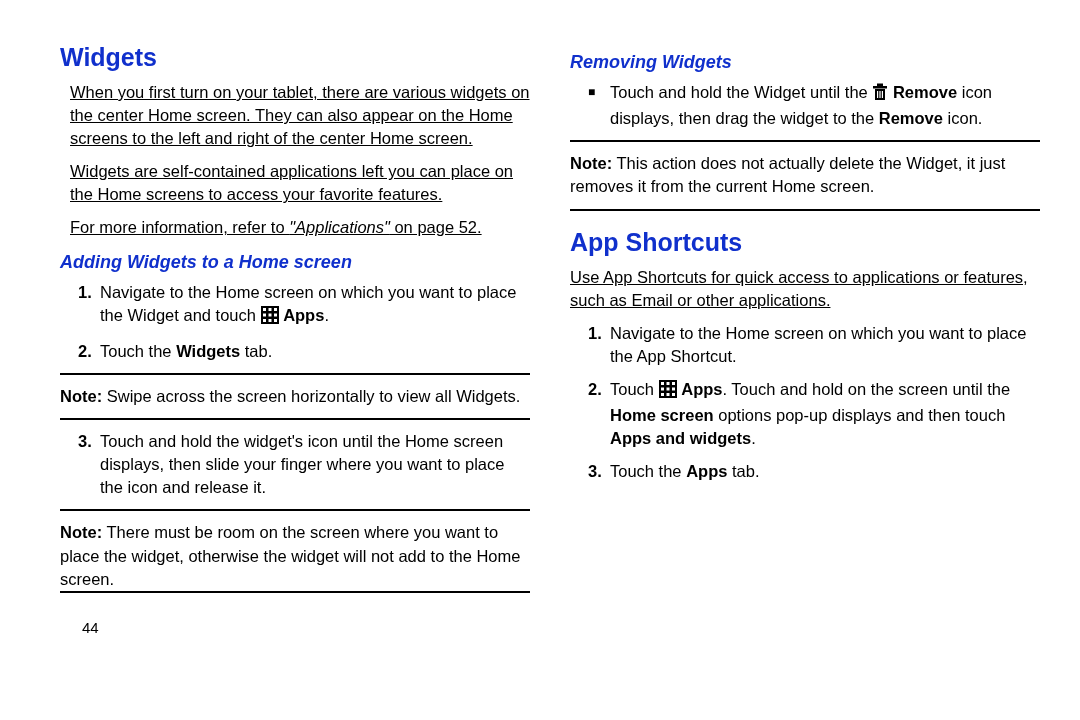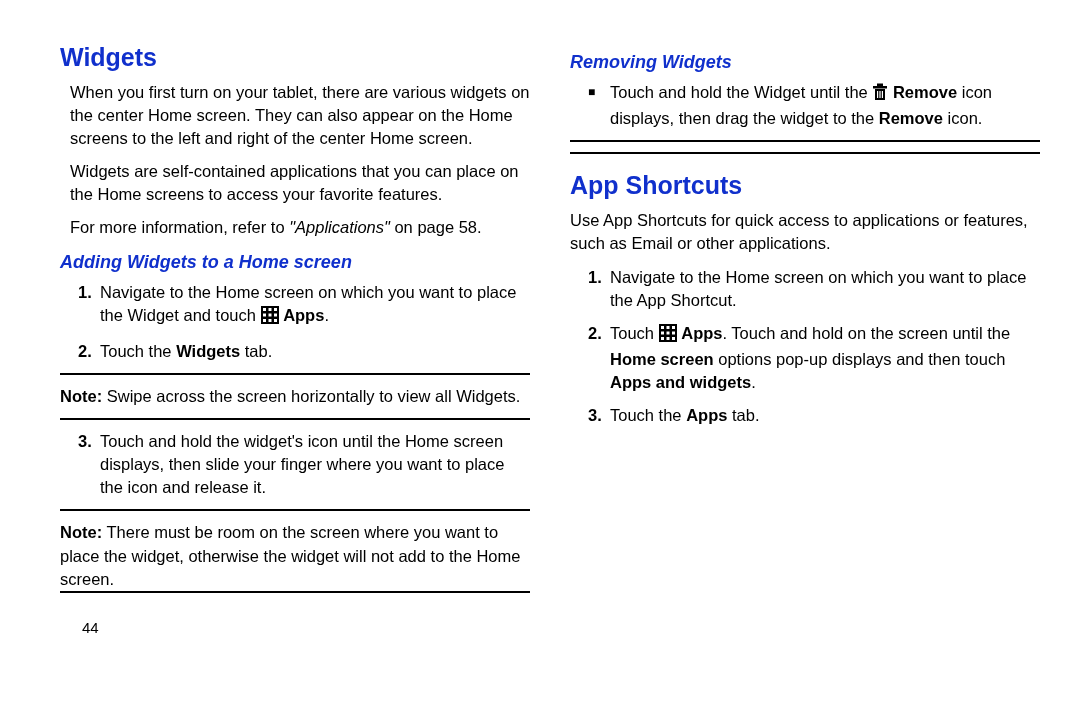--- a/index.html
+++ b/index.html
@@ -36,20 +36,21 @@
   h2 {
     font-family: Arial, Helvetica, sans-serif;
     font-weight: 700;
     font-style: italic;
     color: #1030cc;
     font-size: 18px;
     margin: 10px 0 6px 0;
   }
   p {
     margin: 0 0 10px 10px;
+    text-decoration: underline;
   }
   .ol-item {
     margin: 0 0 10px 40px;
     position: relative;
   }
   .ol-item .num {
     position: absolute;
     left: -22px;
     font-weight: bold;
   }
@@ -91,23 +92,23 @@
   i { font-style: italic; }
 </style>
 </head>
 <body>
 
 <div class="page">
 
   <div class="col">
     <h1>Widgets</h1>
     <p>When you first turn on your tablet, there are various widgets on the center Home screen. They can also appear on the Home screens to the left and right of the center Home screen.</p>
-    <p>Widgets are self-contained applications that you can place on the Home screens to access your favorite features.</p>
+    <p>Widgets are self-contained applications left you can place on the Home screens to access your favorite features.</p>
     <p>
-      <span>For more information, refer to </span><i>"Applications"</i><span> on page 58.</span>
+      <span>For more information, refer to </span><i>"Applications"</i><span> on page 52.</span>
     </p>
 
     <h2>Adding Widgets to a Home screen</h2>
 
     <div class="ol-item">
       <span class="num">1.</span>
       <span>Navigate to the Home screen on which you want to place the Widget and touch </span>
       <span class="apps-icon">
         <svg width="18" height="18" viewBox="0 0 18 18">
           <rect x="0" y="0" width="18" height="18" fill="#000"></rect>
@@ -169,20 +170,24 @@
           <rect x="5" y="8" width="1.2" height="7" fill="#fff"></rect>
           <rect x="7.4" y="8" width="1.2" height="7" fill="#fff"></rect>
           <rect x="9.8" y="8" width="1.2" height="7" fill="#fff"></rect>
         </svg>
       </span>
       <b>Remove</b>
       <span> icon displays, then drag the widget to the </span><b>Remove</b><span> icon.</span>
     </div>
 
     <hr class="rule">
+    <div class="note">
+      <span class="note-label">Note:</span>
+      <span>This action does not actually delete the Widget, it just removes it from the current Home screen.</span>
+    </div>
     <hr class="rule">
 
     <h1 style="margin-top:14px;">App Shortcuts</h1>
     <p style="margin-left:0;">Use App Shortcuts for quick access to applications or features, such as Email or other applications.</p>
 
     <div class="ol-item">
       <span class="num">1.</span>
       <span>Navigate to the Home screen on which you want to place the App Shortcut.</span>
     </div>
 

